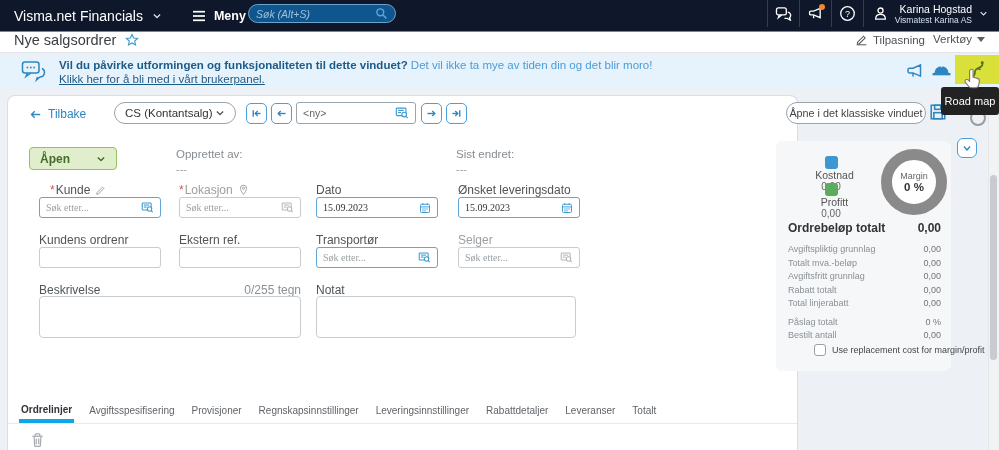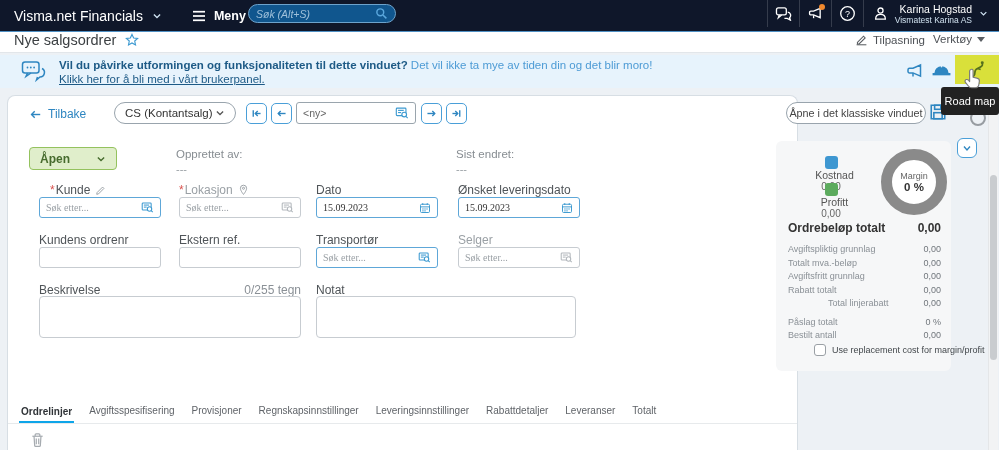--- a/index.html
+++ b/index.html
@@ -89,21 +89,21 @@
   .total-row { position:absolute; left:12px; right:10px; top:80px; display:flex; justify-content:space-between; font-size:12px; font-weight:bold; color:#333; }
   .srow { position:absolute; left:12px; right:10px; display:flex; justify-content:space-between; font-size:9px; }
   .srow .sl { color:#8a9096; } .srow .sv { color:#70767c; }
   .chk-row { position:absolute; left:12px; top:203px; display:flex; align-items:center; gap:6px; white-space:nowrap; cursor:pointer;padding-left:26px; }
   .chk-box { width:12px; height:12px; border:1px solid #9aa0a5; border-radius:3px; background:#fff; flex-shrink:0; }
   .chk-label { font-size:9px; color:#43484c; }
 
   
   .tabs { position:absolute; left:11px; top:303px; height:24px; display:flex; gap:13px; align-items:flex-end; }
   .tab { font-size:10px; color:#5f6368; padding:0 2px 7px 2px; cursor:pointer; white-space:nowrap; }
-  .tab.active { color:#2f3337; font-weight:bold; border-bottom:2px solid #0ea5e9; padding-bottom:4px;margin-top:44px; }
+  .tab.active { color:#2f3337; font-weight:bold; border-bottom:4px solid #0ea5e9; padding-bottom:4px;margin-top:44px; }
   .tabline { position:absolute; left:0; right:0; top:327px; height:1px; background:#e7eaec; }
   .trash { position:absolute; left:22px; top:336px; color:#a6abb0; cursor:pointer; }
 
   
   .vscroll { position:absolute; right:1px; top:95px; width:10px; height:355px; background:#f2f3f4; border-left:1px solid #e4e6e8; z-index:6; }
   .vthumb { position:absolute; left:1px; width:7px; top:80px; height:185px; background:#c9cccf; border-radius:4px; cursor:pointer; }
 </style>
 </head>
 <body>
 
@@ -491,21 +491,21 @@
           <span class="sv">0,00</span>
         </div>
       <div class="srow" style="top:130px;">
           <span class="sl">Avgiftsfritt grunnlag</span>
           <span class="sv">0,00</span>
         </div>
       <div class="srow" style="top:144px;">
           <span class="sl">Rabatt totalt</span>
           <span class="sv">0,00</span>
         </div>
-      <div class="srow" style="top:157px;margin-left:40px;">
+      <div class="srow" style="top:157px;">
           <span class="sl">Total linjerabatt</span>
           <span class="sv">0,00</span>
         </div>
       <div class="srow" style="top:176px;">
           <span class="sl">Påslag totalt</span>
           <span class="sv">0 %</span>
         </div>
       <div class="srow" style="top:189px;">
           <span class="sl">Bestilt antall</span>
           <span class="sv">0,00</span>

